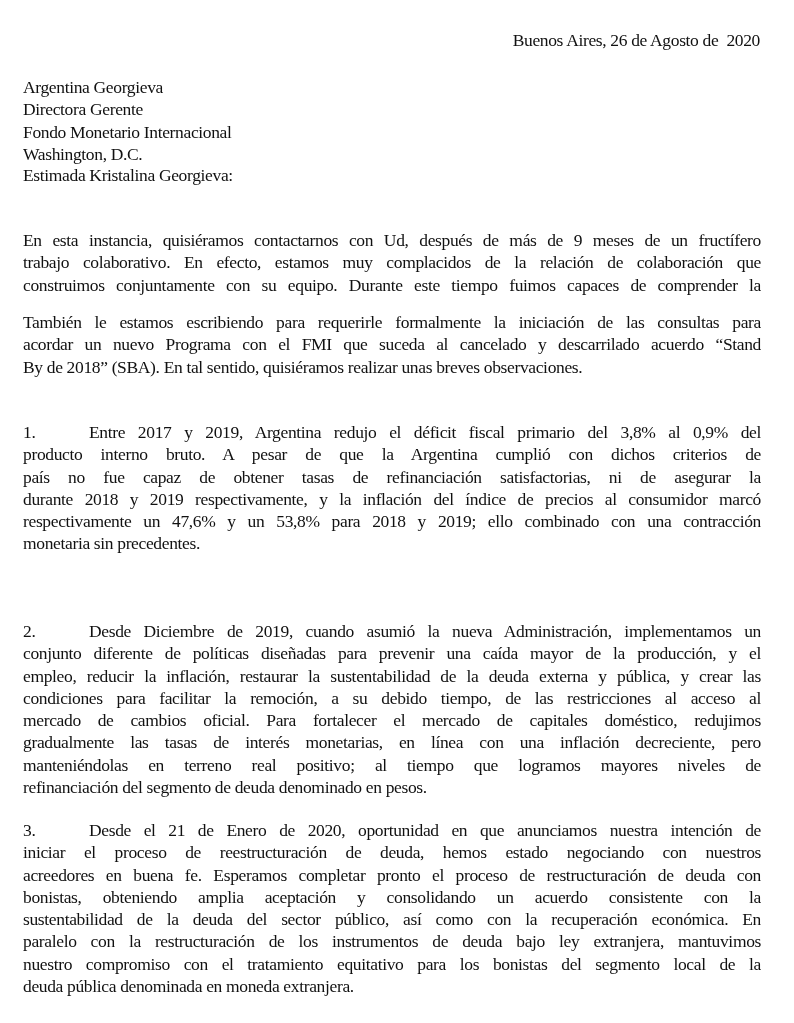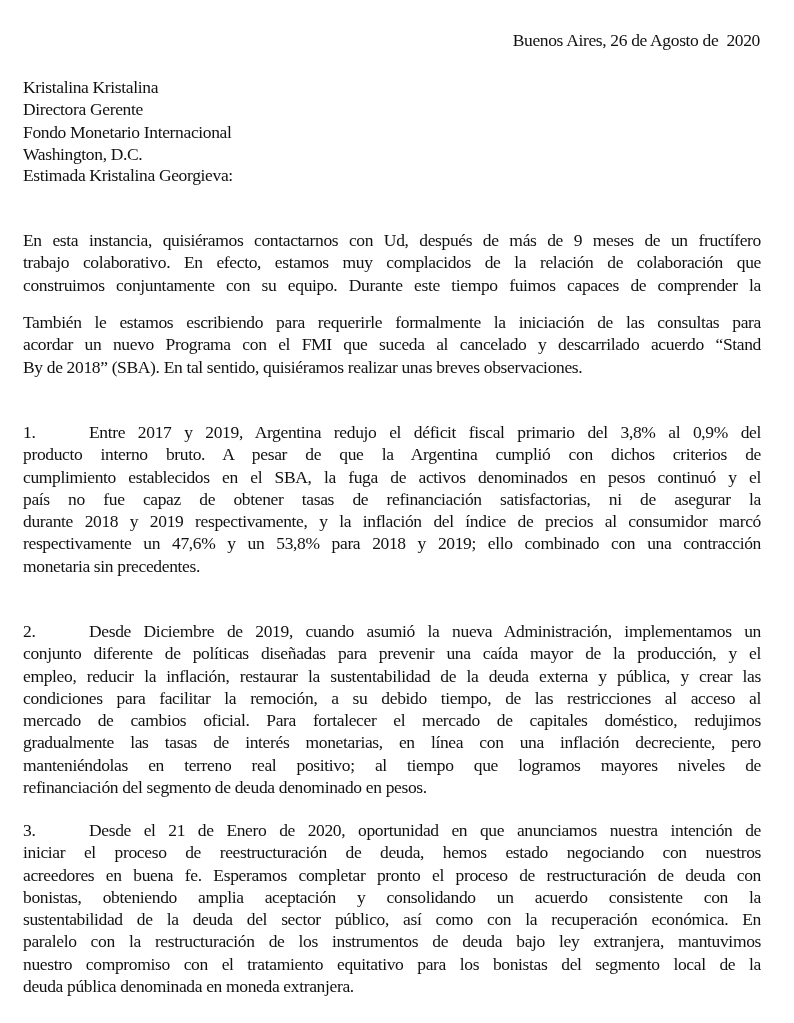--- a/index.html
+++ b/index.html
@@ -27,21 +27,21 @@
     .cond { font-stretch: condensed; letter-spacing: -0.35px; }
   </style>
 </head>
 <body>
 
 <div class="page cond">
 
   <div class="date">Buenos Aires, 26 de Agosto de  2020</div>
 
   <div class="block addr">
-    <span class="line">Kristalina Kristalina</span>
+    <span class="line">Argentina Georgieva</span>
     <span class="line">Directora Gerente</span>
     <span class="line">Fondo Monetario Internacional</span>
     <span class="line">Washington, D.C.</span>
   </div>
 
   <div class="block greet">
     <span class="line">Estimada Kristalina Georgieva:</span>
   </div>
 
   <div class="block p1">
@@ -55,21 +55,20 @@
     <span class="line j">acordar un nuevo Programa con el FMI que suceda al cancelado y descarrilado acuerdo “Stand</span>
     <span class="line">By de 2018” (SBA). En tal sentido, quisiéramos realizar unas breves observaciones.</span>
   </div>
 
   <div class="block p3">
     <span class="line" style="display:flex">
       <span class="num">1.</span>
       <span class="j" style="flex:1">Entre 2017 y 2019, Argentina redujo el déficit fiscal primario del 3,8% al 0,9% del</span>
     </span>
     <span class="line j">producto interno bruto. A pesar de que la Argentina cumplió con dichos criterios de</span>
-    <span class="line j">cumplimiento establecidos en el SBA, la fuga de activos denominados en pesos continuó y el</span>
     <span class="line j">país no fue capaz de obtener tasas de refinanciación satisfactorias, ni de asegurar la</span>
     <span class="line j">durante 2018 y 2019 respectivamente, y la inflación del índice de precios al consumidor marcó</span>
     <span class="line j">respectivamente un 47,6% y un 53,8% para 2018 y 2019; ello combinado con una contracción</span>
     <span class="line">monetaria sin precedentes.</span>
   </div>
 
   <div class="block p4">
     <span class="line" style="display:flex">
       <span class="num">2.</span>
       <span class="j" style="flex:1">Desde Diciembre de 2019, cuando asumió la nueva Administración, implementamos un</span>

